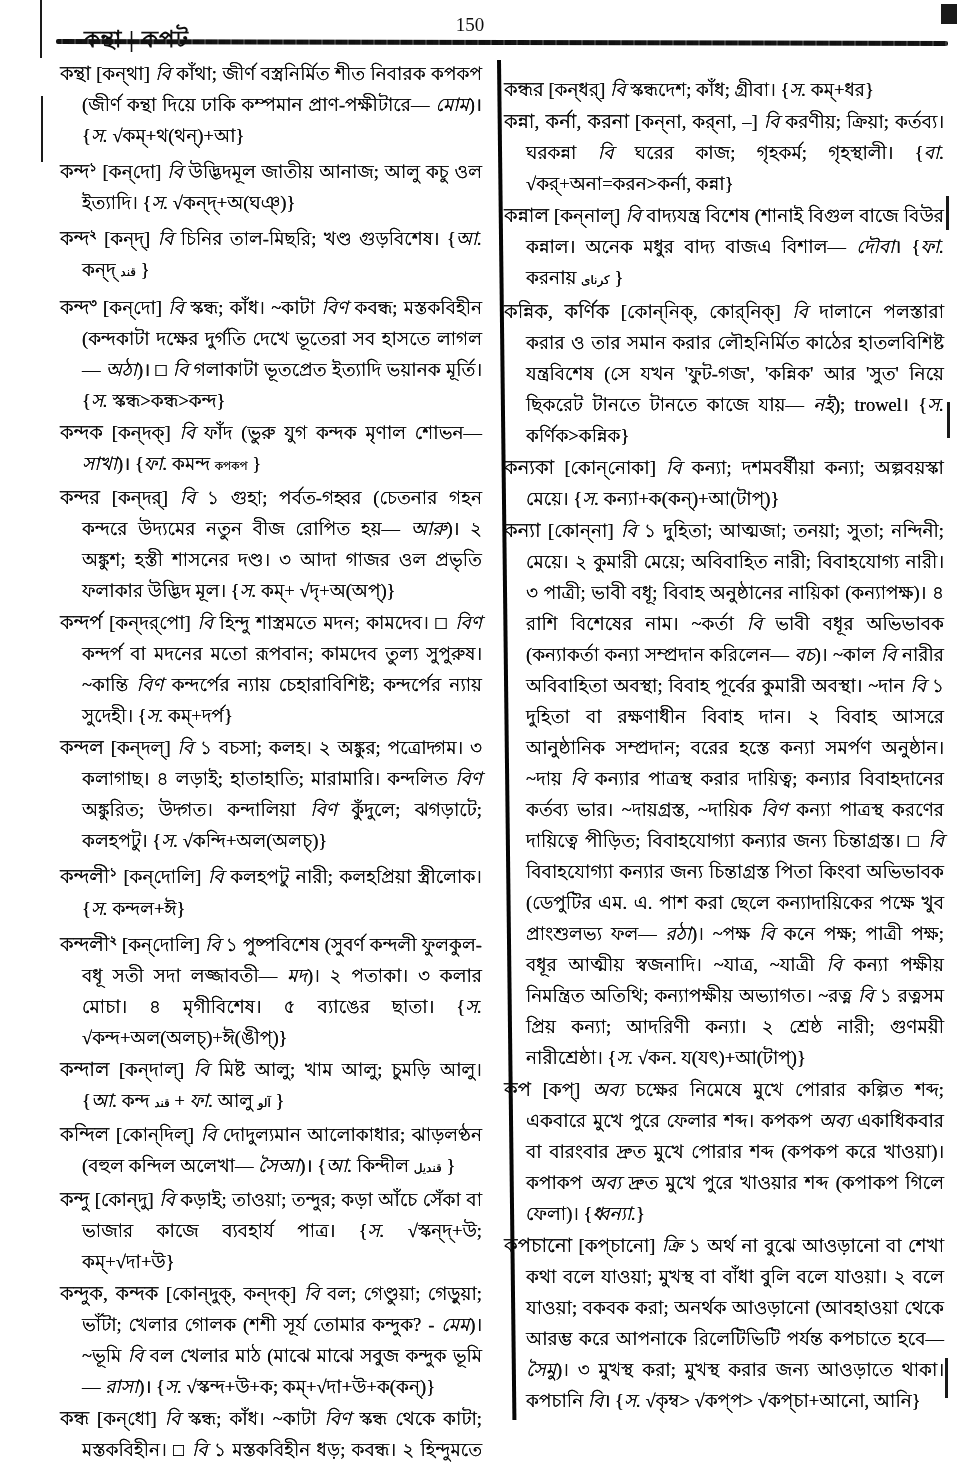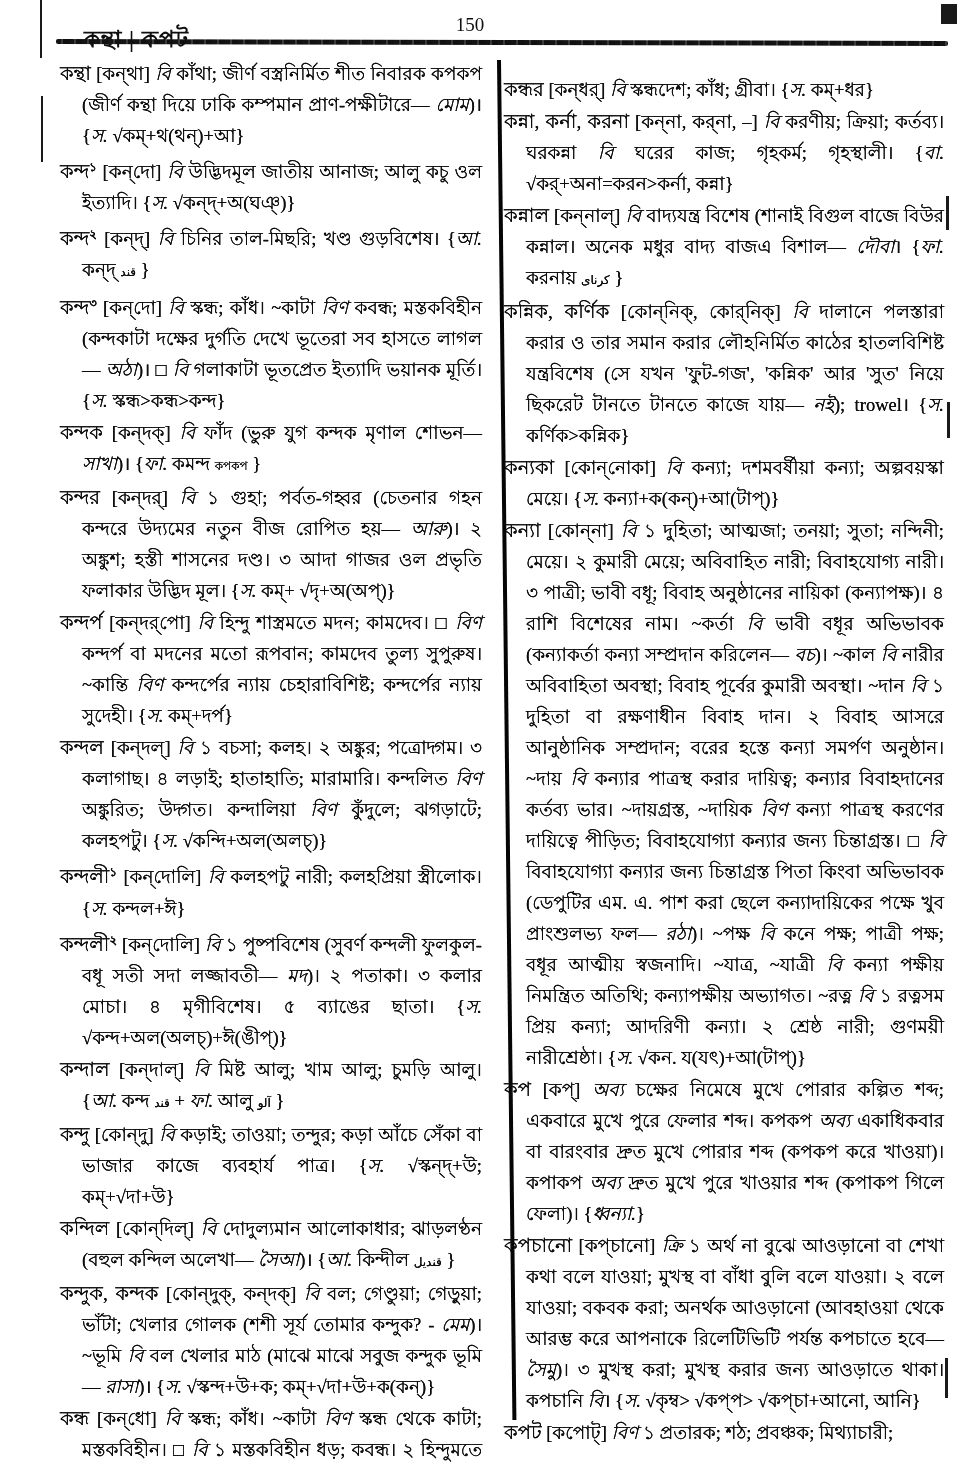--- a/index.html
+++ b/index.html
@@ -71,35 +71,34 @@
       <p class="entry"><span class="seg-h">কন্দ</span><span class="seg-s">১</span><span class="seg-n"> [কন্‌দো] </span><span class="seg-i">বি</span><span class="seg-n"> উদ্ভিদমূল জাতীয় আনাজ; আলু কচু ওল ইত্যাদি। {</span><span class="seg-i">স.</span><span class="seg-n"> √কন্দ্‌+অ(ঘঞ্‌)}</span></p>
       <p class="entry"><span class="seg-h">কন্দ</span><span class="seg-s">২</span><span class="seg-n"> [কন্‌দ্‌] </span><span class="seg-i">বি</span><span class="seg-n"> চিনির তাল-মিছরি; খণ্ড গুড়বিশেষ। {</span><span class="seg-i">আ.</span><span class="seg-n"> কন্‌দ্‌ </span><span class="seg-a">قند</span><span class="seg-n"> }</span></p>
       <p class="entry"><span class="seg-h">কন্দ</span><span class="seg-s">৩</span><span class="seg-n"> [কন্‌দো] </span><span class="seg-i">বি</span><span class="seg-n"> স্কন্ধ; কাঁধ। </span><span class="seg-b">~কাটা</span><span class="seg-n"> </span><span class="seg-i">বিণ</span><span class="seg-n"> কবন্ধ; মস্তকবিহীন (কন্দকাটা দক্ষের দুর্গতি দেখে ভূতেরা সব হাসতে লাগল— </span><span class="seg-i">অঠা</span><span class="seg-n">)। □ </span><span class="seg-i">বি</span><span class="seg-n"> গলাকাটা ভূতপ্রেত ইত্যাদি ভয়ানক মূর্তি। {</span><span class="seg-i">স.</span><span class="seg-n"> স্কন্ধ&gt;কন্ধ&gt;কন্দ}</span></p>
       <p class="entry"><span class="seg-h">কন্দক</span><span class="seg-n"> [কন্‌দক্‌] </span><span class="seg-i">বি</span><span class="seg-n"> ফাঁদ (ভুরু যুগ কন্দক মৃণাল শোভন— </span><span class="seg-i">সাখা</span><span class="seg-n">)। {</span><span class="seg-i">ফা.</span><span class="seg-n"> কমন্দ </span><span class="seg-a">কপকপ</span><span class="seg-n"> }</span></p>
       <p class="entry"><span class="seg-h">কন্দর</span><span class="seg-n"> [কন্‌দর্‌] </span><span class="seg-i">বি</span><span class="seg-n"> ১ গুহা; পর্বত-গহ্বর (চেতনার গহন কন্দরে উদ্যমের নতুন বীজ রোপিত হয়— </span><span class="seg-i">আরু</span><span class="seg-n">)। ২ অঙ্কুশ; হস্তী শাসনের দণ্ড। ৩ আদা গাজর ওল প্রভৃতি ফলাকার উদ্ভিদ মূল। {</span><span class="seg-i">স.</span><span class="seg-n"> কম্‌+ √দৃ+অ(অপ্‌)}</span></p>
       <p class="entry"><span class="seg-h">কন্দর্প</span><span class="seg-n"> [কন্‌দর্‌পো] </span><span class="seg-i">বি</span><span class="seg-n"> হিন্দু শাস্ত্রমতে মদন; কামদেব। □ </span><span class="seg-i">বিণ</span><span class="seg-n"> কন্দর্প বা মদনের মতো রূপবান; কামদেব তুল্য সুপুরুষ। </span><span class="seg-b">~কান্তি</span><span class="seg-n"> </span><span class="seg-i">বিণ</span><span class="seg-n"> কন্দর্পের ন্যায় চেহারাবিশিষ্ট; কন্দর্পের ন্যায় সুদেহী। {</span><span class="seg-i">স.</span><span class="seg-n"> কম্‌+দর্প}</span></p>
       <p class="entry"><span class="seg-h">কন্দল</span><span class="seg-n"> [কন্‌দল্‌] </span><span class="seg-i">বি</span><span class="seg-n"> ১ বচসা; কলহ। ২ অঙ্কুর; পত্রোদ্গম। ৩ কলাগাছ। ৪ লড়াই; হাতাহাতি; মারামারি। </span><span class="seg-b">কন্দলিত</span><span class="seg-n"> </span><span class="seg-i">বিণ</span><span class="seg-n"> অঙ্কুরিত; উদ্গত। </span><span class="seg-b">কন্দালিয়া</span><span class="seg-n"> </span><span class="seg-i">বিণ</span><span class="seg-n"> কুঁদুলে; ঝগড়াটে; কলহপটু। {</span><span class="seg-i">স.</span><span class="seg-n"> √কন্দি+অল(অলচ্‌)}</span></p>
       <p class="entry"><span class="seg-h">কন্দলী</span><span class="seg-s">১</span><span class="seg-n"> [কন্‌দোলি] </span><span class="seg-i">বি</span><span class="seg-n"> কলহপটু নারী; কলহপ্রিয়া স্ত্রীলোক। {</span><span class="seg-i">স.</span><span class="seg-n"> কন্দল+ঈ}</span></p>
       <p class="entry"><span class="seg-h">কন্দলী</span><span class="seg-s">২</span><span class="seg-n"> [কন্‌দোলি] </span><span class="seg-i">বি</span><span class="seg-n"> ১ পুষ্পবিশেষ (সুবর্ণ কন্দলী ফুলকুল-বধূ সতী সদা লজ্জাবতী— </span><span class="seg-i">মদ</span><span class="seg-n">)। ২ পতাকা। ৩ কলার মোচা। ৪ মৃগীবিশেষ। ৫ ব্যাঙের ছাতা। {</span><span class="seg-i">স.</span><span class="seg-n"> √কন্দ+অল(অলচ্‌)+ঈ(ঙীপ্‌)}</span></p>
       <p class="entry"><span class="seg-h">কন্দাল</span><span class="seg-n"> [কন্‌দাল্‌] </span><span class="seg-i">বি</span><span class="seg-n"> মিষ্ট আলু; খাম আলু; চুমড়ি আলু। {</span><span class="seg-i">আ.</span><span class="seg-n"> কন্দ </span><span class="seg-a">قند</span><span class="seg-n"> + </span><span class="seg-i">ফা.</span><span class="seg-n"> আলু </span><span class="seg-a">آلو</span><span class="seg-n"> }</span></p>
+      <p class="entry"><span class="seg-h">কন্দিল</span><span class="seg-n"> [কোন্‌দিল্‌] </span><span class="seg-i">বি</span><span class="seg-n"> দোদুল্যমান আলোকাধার; ঝাড়লণ্ঠন (বহুল কন্দিল অলেখা— </span><span class="seg-i">সৈআ</span><span class="seg-n">)। {</span><span class="seg-i">আ.</span><span class="seg-n"> কিন্দীল </span><span class="seg-a">قنديل</span><span class="seg-n"> }</span></p>
       <p class="entry"><span class="seg-h">কন্দু</span><span class="seg-n"> [কোন্‌দু] </span><span class="seg-i">বি</span><span class="seg-n"> কড়াই; তাওয়া; তন্দুর; কড়া আঁচে সেঁকা বা ভাজার কাজে ব্যবহার্য পাত্র। {</span><span class="seg-i">স.</span><span class="seg-n"> √স্কন্দ্‌+উ; কম্‌+√দা+উ}</span></p>
-      <p class="entry"><span class="seg-h">কন্দিল</span><span class="seg-n"> [কোন্‌দিল্‌] </span><span class="seg-i">বি</span><span class="seg-n"> দোদুল্যমান আলোকাধার; ঝাড়লণ্ঠন (বহুল কন্দিল অলেখা— </span><span class="seg-i">সৈআ</span><span class="seg-n">)। {</span><span class="seg-i">আ.</span><span class="seg-n"> কিন্দীল </span><span class="seg-a">قنديل</span><span class="seg-n"> }</span></p>
       <p class="entry"><span class="seg-h">কন্দুক, কন্দক</span><span class="seg-n"> [কোন্‌দুক্‌, কন্‌দক্‌] </span><span class="seg-i">বি</span><span class="seg-n"> বল; গেণ্ডুয়া; গেড়ুয়া; ভাঁটা; খেলার গোলক (শশী সূর্য তোমার কন্দুক? - </span><span class="seg-i">মেম</span><span class="seg-n">)। </span><span class="seg-b">~ভূমি</span><span class="seg-n"> </span><span class="seg-i">বি</span><span class="seg-n"> বল খেলার মাঠ (মাঝে মাঝে সবুজ কন্দুক ভূমি— </span><span class="seg-i">রাসা</span><span class="seg-n">)। {</span><span class="seg-i">স.</span><span class="seg-n"> √স্কন্দ+উ+ক; কম্‌+√দা+উ+ক(কন্‌)}</span></p>
       <p class="entry"><span class="seg-h">কন্ধ</span><span class="seg-n"> [কন্‌ধো] </span><span class="seg-i">বি</span><span class="seg-n"> স্কন্ধ; কাঁধ। </span><span class="seg-b">~কাটা</span><span class="seg-n"> </span><span class="seg-i">বিণ</span><span class="seg-n"> স্কন্ধ থেকে কাটা; মস্তকবিহীন। □ </span><span class="seg-i">বি</span><span class="seg-n"> ১ মস্তকবিহীন ধড়; কবন্ধ। ২ হিন্দুমতে মুণ্ডবিহীন ভূতবিশেষ (যেন তেল চিক্‌ চিক্‌ কন্ধকাটা দৈত্য— </span></p>
     </div>
   <div class="col col-right" id="col-right">
       <p class="entry"><span class="seg-h">কন্ধর</span><span class="seg-n"> [কন্‌ধর্‌] </span><span class="seg-i">বি</span><span class="seg-n"> স্কন্ধদেশ; কাঁধ; গ্রীবা। {</span><span class="seg-i">স.</span><span class="seg-n"> কম্‌+ধর}</span></p>
       <p class="entry"><span class="seg-h">কন্না, কর্না, করনা</span><span class="seg-n"> [কন্‌না, কর্‌না, –] </span><span class="seg-i">বি</span><span class="seg-n"> করণীয়; ক্রিয়া; কর্তব্য। </span><span class="seg-b">ঘরকন্না</span><span class="seg-n"> </span><span class="seg-i">বি</span><span class="seg-n"> ঘরের কাজ; গৃহকর্ম; গৃহস্থালী। {</span><span class="seg-i">বা.</span><span class="seg-n"> √কর্‌+অনা=করন&gt;কর্না, কন্না}</span></p>
       <p class="entry"><span class="seg-h">কন্নাল</span><span class="seg-n"> [কন্‌নাল্‌] </span><span class="seg-i">বি</span><span class="seg-n"> বাদ্যযন্ত্র বিশেষ (শানাই বিগুল বাজে বিউর কন্নাল। অনেক মধুর বাদ্য বাজএ বিশাল— </span><span class="seg-i">দৌবা</span><span class="seg-n">। {</span><span class="seg-i">ফা.</span><span class="seg-n"> করনায় </span><span class="seg-a">كرناى</span><span class="seg-n"> }</span></p>
       <p class="entry"><span class="seg-h">কন্নিক, কর্ণিক</span><span class="seg-n"> [কোন্‌নিক্‌, কোর্‌নিক্‌] </span><span class="seg-i">বি</span><span class="seg-n"> দালানে পলস্তারা করার ও তার সমান করার লৌহনির্মিত কাঠের হাতলবিশিষ্ট যন্ত্রবিশেষ (সে যখন 'ফুট-গজ', 'কন্নিক' আর 'সুত' নিয়ে ছিকরেট টানতে টানতে কাজে যায়— </span><span class="seg-i">নই</span><span class="seg-n">); trowel। {</span><span class="seg-i">স.</span><span class="seg-n"> কর্ণিক&gt;কন্নিক}</span></p>
       <p class="entry"><span class="seg-h">কন্যকা</span><span class="seg-n"> [কোন্‌নোকা] </span><span class="seg-i">বি</span><span class="seg-n"> কন্যা; দশমবর্ষীয়া কন্যা; অল্পবয়স্কা মেয়ে। {</span><span class="seg-i">স.</span><span class="seg-n"> কন্যা+ক(কন্‌)+আ(টাপ্‌)}</span></p>
       <p class="entry"><span class="seg-h">কন্যা</span><span class="seg-n"> [কোন্‌না] </span><span class="seg-i">বি</span><span class="seg-n"> ১ দুহিতা; আত্মজা; তনয়া; সুতা; নন্দিনী; মেয়ে। ২ কুমারী মেয়ে; অবিবাহিত নারী; বিবাহযোগ্য নারী। ৩ পাত্রী; ভাবী বধূ; বিবাহ অনুষ্ঠানের নায়িকা (কন্যাপক্ষ)। ৪ রাশি বিশেষের নাম। </span><span class="seg-b">~কর্তা</span><span class="seg-n"> </span><span class="seg-i">বি</span><span class="seg-n"> ভাবী বধূর অভিভাবক (কন্যাকর্তা কন্যা সম্প্রদান করিলেন— </span><span class="seg-i">বচ</span><span class="seg-n">)। </span><span class="seg-b">~কাল</span><span class="seg-n"> </span><span class="seg-i">বি</span><span class="seg-n"> নারীর অবিবাহিতা অবস্থা; বিবাহ পূর্বের কুমারী অবস্থা। </span><span class="seg-b">~দান</span><span class="seg-n"> </span><span class="seg-i">বি</span><span class="seg-n"> ১ দুহিতা বা রক্ষণাধীন বিবাহ দান। ২ বিবাহ আসরে আনুষ্ঠানিক সম্প্রদান; বরের হস্তে কন্যা সমর্পণ অনুষ্ঠান। </span><span class="seg-b">~দায়</span><span class="seg-n"> </span><span class="seg-i">বি</span><span class="seg-n"> কন্যার পাত্রস্থ করার দায়িত্ব; কন্যার বিবাহদানের কর্তব্য ভার। </span><span class="seg-b">~দায়গ্রস্ত, ~দায়িক</span><span class="seg-n"> </span><span class="seg-i">বিণ</span><span class="seg-n"> কন্যা পাত্রস্থ করণের দায়িত্বে পীড়িত; বিবাহযোগ্যা কন্যার জন্য চিন্তাগ্রস্ত। □ </span><span class="seg-i">বি</span><span class="seg-n"> বিবাহযোগ্যা কন্যার জন্য চিন্তাগ্রস্ত পিতা কিংবা অভিভাবক (ডেপুটির এম. এ. পাশ করা ছেলে কন্যাদায়িকের পক্ষে খুব প্রাংশুলভ্য ফল— </span><span class="seg-i">রঠা</span><span class="seg-n">)। </span><span class="seg-b">~পক্ষ</span><span class="seg-n"> </span><span class="seg-i">বি</span><span class="seg-n"> কনে পক্ষ; পাত্রী পক্ষ; বধূর আত্মীয় স্বজনাদি। </span><span class="seg-b">~যাত্র, ~যাত্রী</span><span class="seg-n"> </span><span class="seg-i">বি</span><span class="seg-n"> কন্যা পক্ষীয় নিমন্ত্রিত অতিথি; কন্যাপক্ষীয় অভ্যাগত। </span><span class="seg-b">~রত্ন</span><span class="seg-n"> </span><span class="seg-i">বি</span><span class="seg-n"> ১ রত্নসম প্রিয় কন্যা; আদরিণী কন্যা। ২ শ্রেষ্ঠ নারী; গুণময়ী নারীশ্রেষ্ঠা। {</span><span class="seg-i">স.</span><span class="seg-n"> √কন. য(যৎ)+আ(টাপ্‌)}</span></p>
       <p class="entry"><span class="seg-h">কপ</span><span class="seg-n"> [কপ্‌] </span><span class="seg-i">অব্য</span><span class="seg-n"> চক্ষের নিমেষে মুখে পোরার কল্পিত শব্দ; একবারে মুখে পুরে ফেলার শব্দ। </span><span class="seg-b">কপকপ</span><span class="seg-n"> </span><span class="seg-i">অব্য</span><span class="seg-n"> একাধিকবার বা বারংবার দ্রুত মুখে পোরার শব্দ (কপকপ করে খাওয়া)। </span><span class="seg-b">কপাকপ</span><span class="seg-n"> </span><span class="seg-i">অব্য</span><span class="seg-n"> দ্রুত মুখে পুরে খাওয়ার শব্দ (কপাকপ গিলে ফেলা)। {</span><span class="seg-i">ধ্বন্যা.</span><span class="seg-n">}</span></p>
       <p class="entry"><span class="seg-h">কপচানো</span><span class="seg-n"> [কপ্‌চানো] </span><span class="seg-i">ক্রি</span><span class="seg-n"> ১ অর্থ না বুঝে আওড়ানো বা শেখা কথা বলে যাওয়া; মুখস্থ বা বাঁধা বুলি বলে যাওয়া। ২ বলে যাওয়া; বকবক করা; অনর্থক আওড়ানো (আবহাওয়া থেকে আরম্ভ করে আপনাকে রিলেটিভিটি পর্যন্ত কপচাতে হবে— </span><span class="seg-i">সৈমু</span><span class="seg-n">)। ৩ মুখস্থ করা; মুখস্থ করার জন্য আওড়াতে থাকা। </span><span class="seg-b">কপচানি</span><span class="seg-n"> </span><span class="seg-i">বি</span><span class="seg-n">। {</span><span class="seg-i">স.</span><span class="seg-n"> √কৃম্ব&gt; √কপ্‌প&gt; √কপ্‌চা+আনো, আনি}</span></p>
-      <p class="entry"><span class="seg-h">কপট</span><span class="seg-n"> [কপোট্‌] </span><span class="seg-i">বিণ</span><span class="seg-n"> ১ প্রতারক; শঠ; প্রবঞ্চক; মিথ্যাচারী;</span></p>
     </div>
 
   <div class="artifact art-left-line-1"></div>
   <div class="artifact art-left-line-2"></div>
   <div class="artifact art-corner-blob"></div>
   <div class="artifact art-edge-1"></div>
   <div class="artifact art-edge-2"></div>
   <div class="artifact art-edge-3"></div>
 
 </div>

